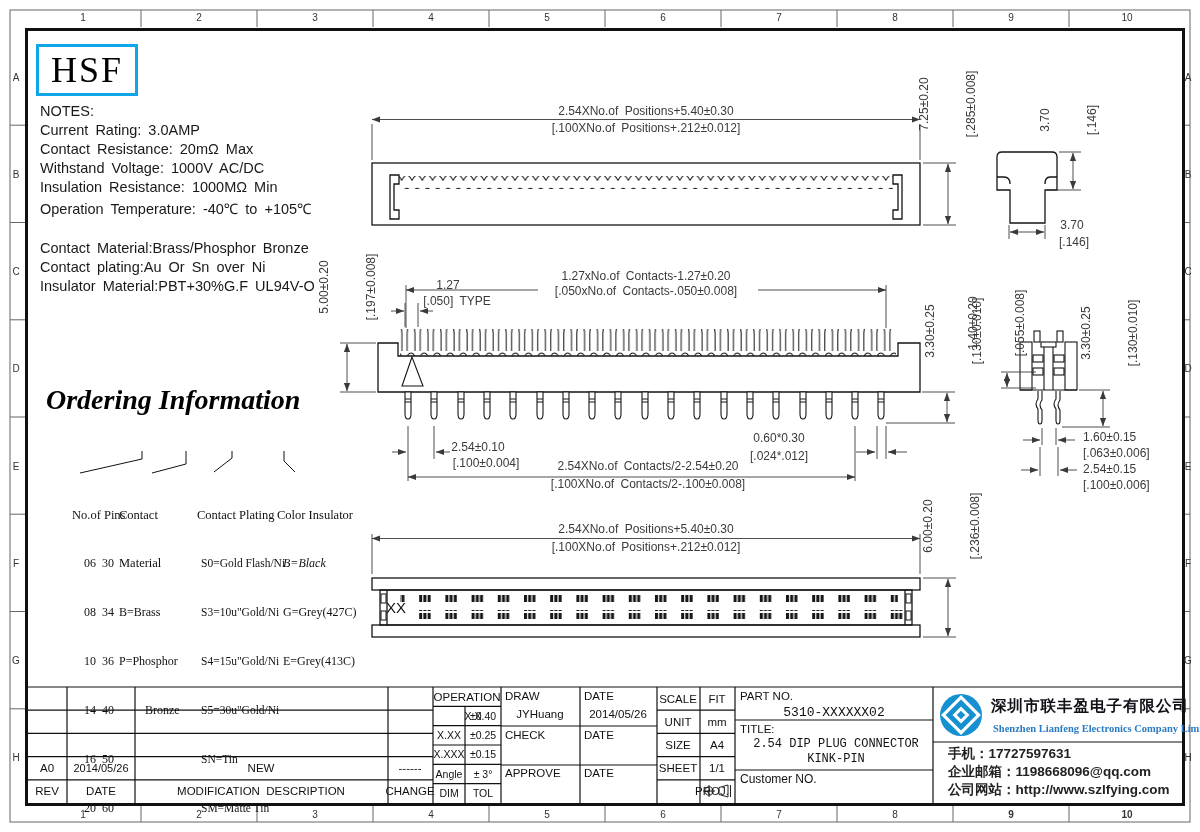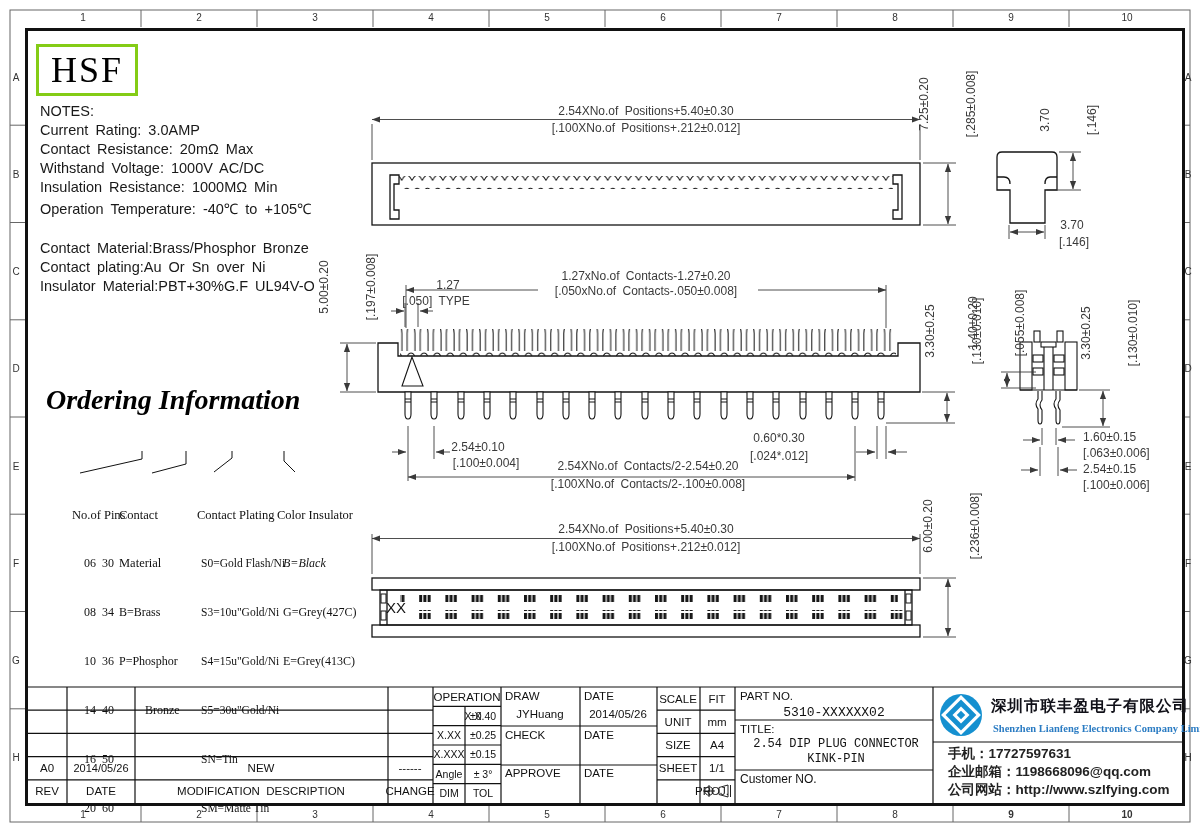--- a/index.html
+++ b/index.html
@@ -16,21 +16,21 @@
         transform:translate(0,-50%);}
   .note{position:absolute;font-size:14.5px;color:#191919;word-spacing:3px;white-space:pre;}
   .tbc{position:absolute;font-size:11.5px;color:#111;white-space:pre;transform:translate(-50%,-50%);}
   .tbL{position:absolute;font-size:11.5px;color:#111;white-space:pre;transform:translate(0,-50%);}
   .mono{font-family:"Liberation Mono",monospace;}
   .serif{font-family:"Liberation Serif",serif;}
   .ocol{position:absolute;font-family:"Liberation Serif",serif;font-size:12px;line-height:16.3px;
         color:#111;white-space:pre;}
   .pn{position:absolute;font-family:"Liberation Serif",serif;font-size:31px;color:#111;letter-spacing:1px;}
   .pn .seg{border-bottom:2px solid #111;padding:0 4px 1px;}
-  .logo-box{position:absolute;left:36px;top:44px;width:96px;height:46px;border:3px solid #84cc16;
+  .logo-box{position:absolute;left:36px;top:44px;width:96px;height:46px;border:3px solid #0ea5e9;
             display:flex;align-items:center;justify-content:center;}
   .logo-box span{font-family:"Liberation Serif",serif;font-size:36px;letter-spacing:2px;color:#000;}
   .ord-title{position:absolute;left:46px;top:384px;font-family:"Liberation Serif",serif;
              font-weight:bold;font-style:italic;font-size:28px;color:#000;}
 </style>
 </head>
 <body>
 
 <div class="sheet">
 
@@ -367,21 +367,21 @@
   <div class="dimv" style="left:1069px;top:120px;">
     <span>3.70</span>
     <span>[.146]</span>
   </div>
   <div class="dim" style="left:1072px;top:225px;">3.70</div>
   <div class="dim" style="left:1074px;top:242px;">[.146]</div>
 
   <div class="dim" style="left:646px;top:276px;">1.27xNo.of Contacts-1.27±0.20</div>
   <div class="dim" style="left:646px;top:291px;">[.050xNo.of Contacts-.050±0.008]</div>
   <div class="dim" style="left:448px;top:285px;">1.27</div>
-  <div class="dim" style="left:436px;top:301px;text-align:right;">[.050] TYPE</div>
+  <div class="dim" style="left:457px;top:301px;text-align:right;">[.050] TYPE</div>
   <div class="dimv" style="left:348px;top:287px;">
     <span>5.00±0.20</span>
     <span>[.197±0.008]</span>
   </div>
   <div class="dimv" style="left:954px;top:331px;">
     <span>3.30±0.25</span>
     <span>[.130±0.010]</span>
   </div>
   <div class="dim" style="left:478px;top:447px;">2.54±0.10</div>
   <div class="dim" style="left:486px;top:463px;">[.100±0.004]</div>

